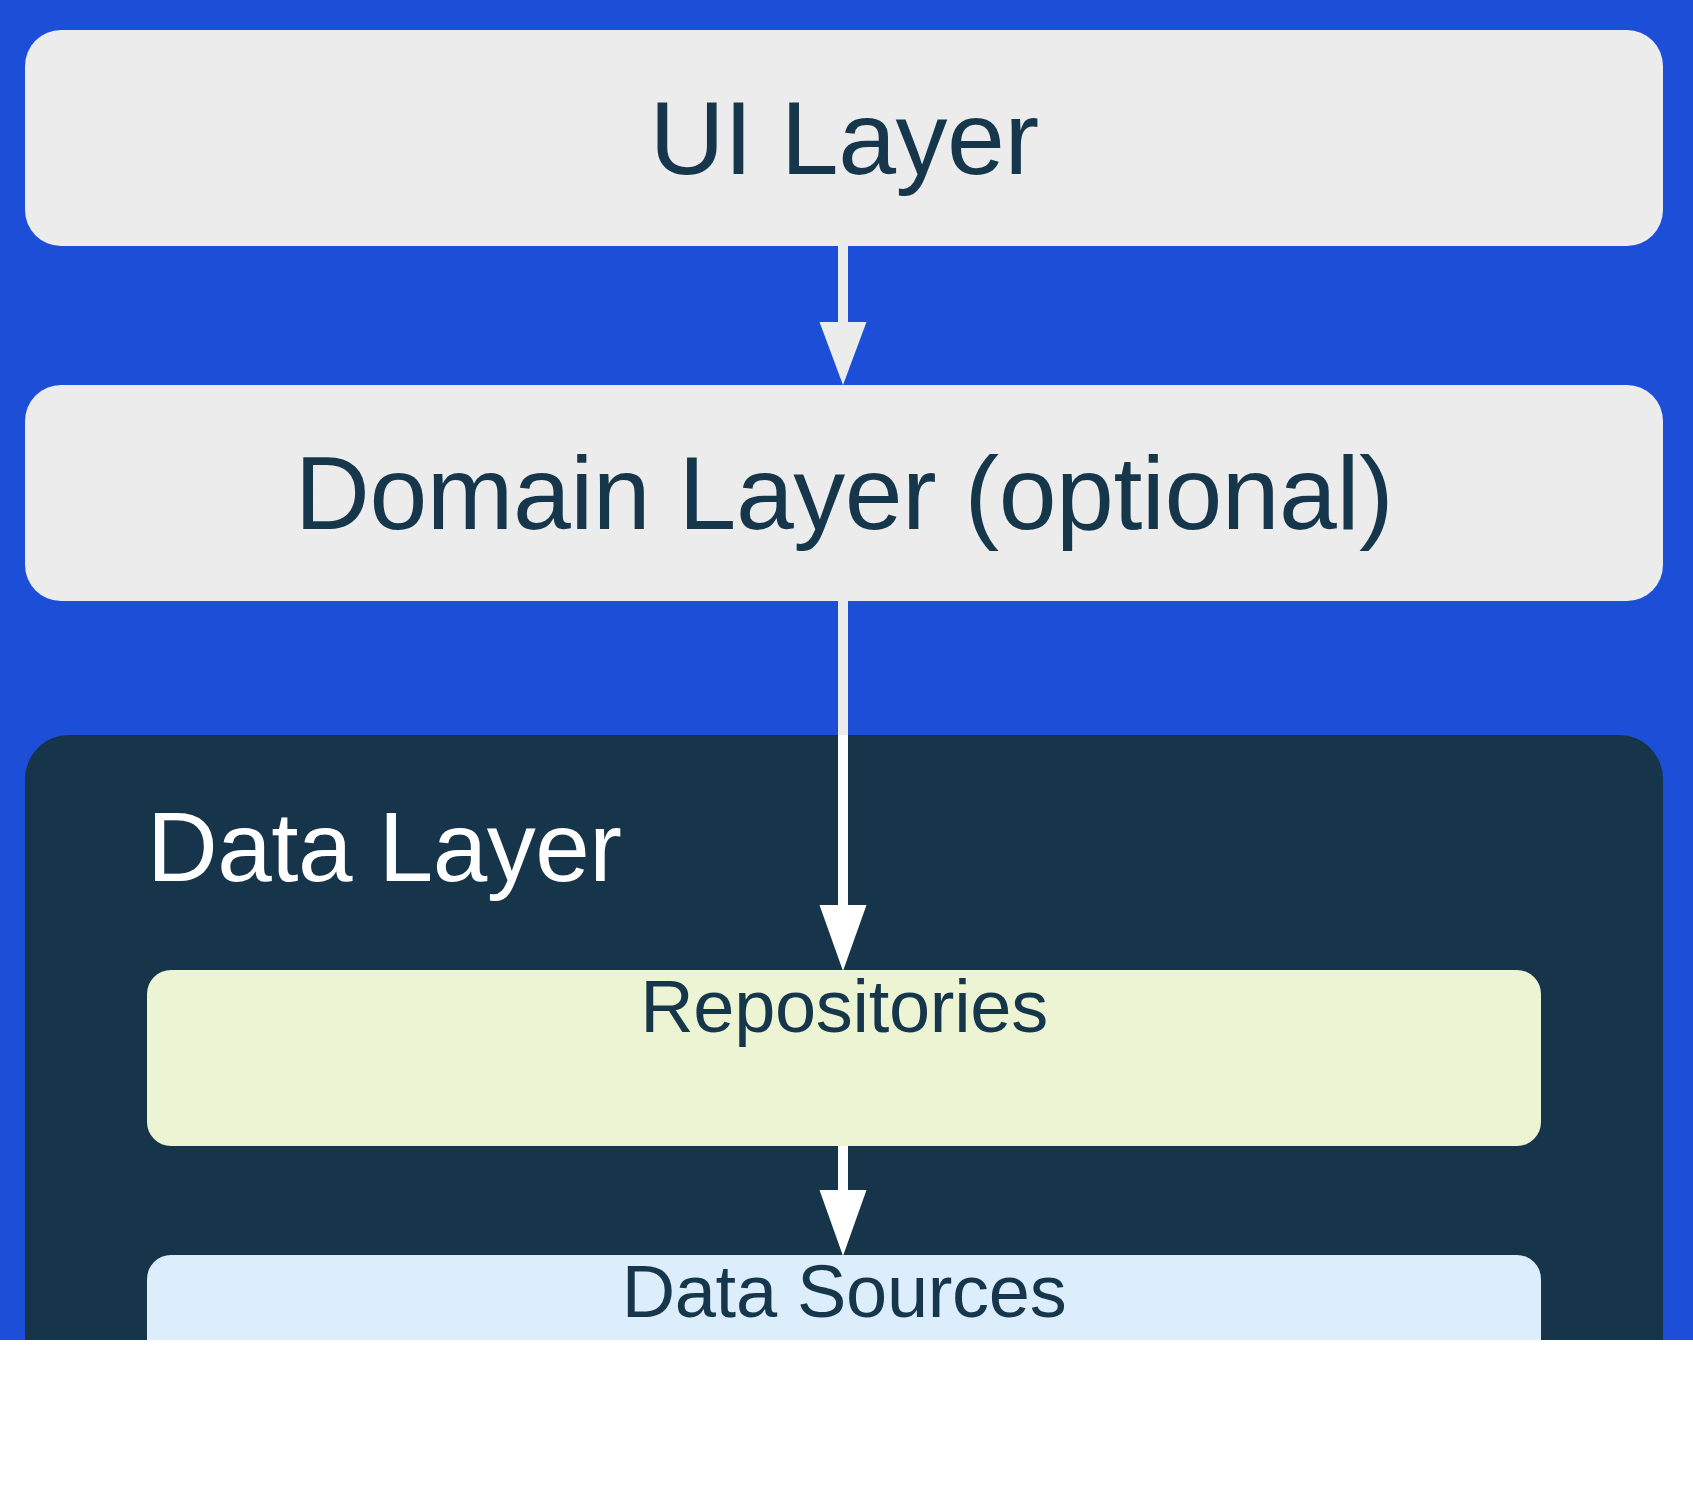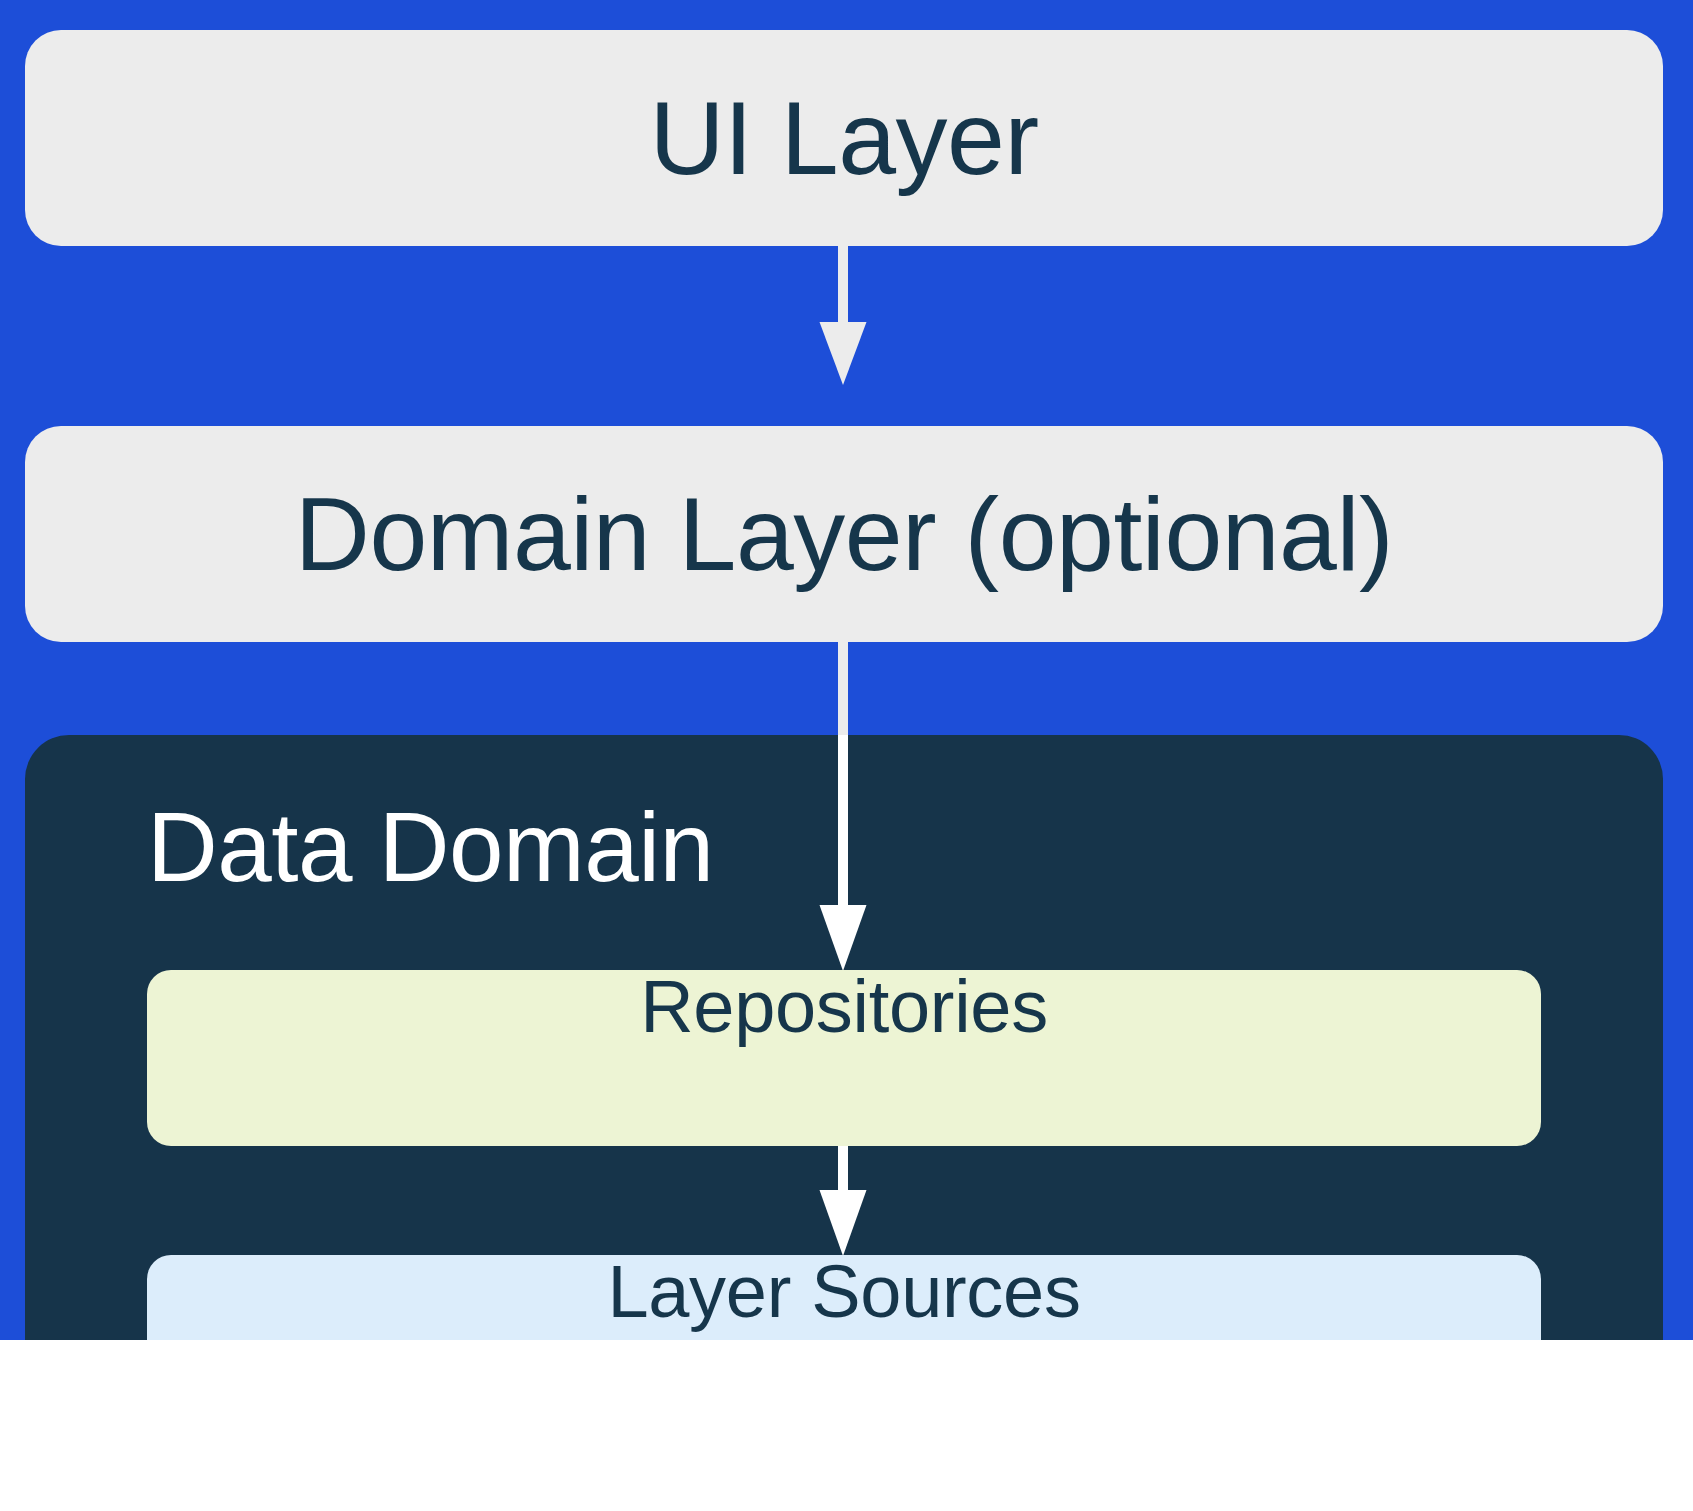--- a/index.html
+++ b/index.html
@@ -46,21 +46,20 @@
     color: #16364b;
   }
 
   #domain-layer-box {
     left: 25px;
     top: 385px;
     width: 1638px;
     height: 216px;
     background: #ececec;
     border-radius: 36px;
-    margin-top: 41px;
   }
   #domain-layer-box .layer-label {
     font-size: 104px;
     color: #16364b;
   }
 
   #data-layer-box {
     left: 25px;
     top: 735px;
     width: 1638px;
@@ -142,33 +141,33 @@
   <div class="layer-box" id="domain-layer-box">
     <span class="layer-label">Domain Layer (optional)</span>
   </div>
 
   <svg class="arrow" id="arrow-domain-to-data" viewBox="0 0 62 134">
     <rect x="26" y="0" width="10" height="134" fill="#ececec"></rect>
   </svg>
 
   <div class="layer-box" id="data-layer-box"></div>
 
-  <div id="data-layer-title">Data Domain</div>
+  <div id="data-layer-title">Data Layer</div>
 
   <svg class="arrow" id="arrow-data-to-repos" viewBox="0 0 62 236">
     <rect x="26" y="0" width="10" height="172" fill="#ffffff"></rect>
     <polygon points="7.5,170 54.5,170 31,236" fill="#ffffff"></polygon>
   </svg>
 
   <div class="inner-box" id="repositories-box">
     <span class="inner-label">Repositories</span>
   </div>
 
   <svg class="arrow" id="arrow-repos-to-src" viewBox="0 0 62 110">
     <rect x="26" y="0" width="10" height="46" fill="#ffffff"></rect>
     <polygon points="7.5,44 54.5,44 31,110" fill="#ffffff"></polygon>
   </svg>
 
   <div class="inner-box" id="data-sources-box">
-    <span class="inner-label">Layer Sources</span>
+    <span class="inner-label">Data Sources</span>
   </div>
 
 </div>
 
 </body></html>

